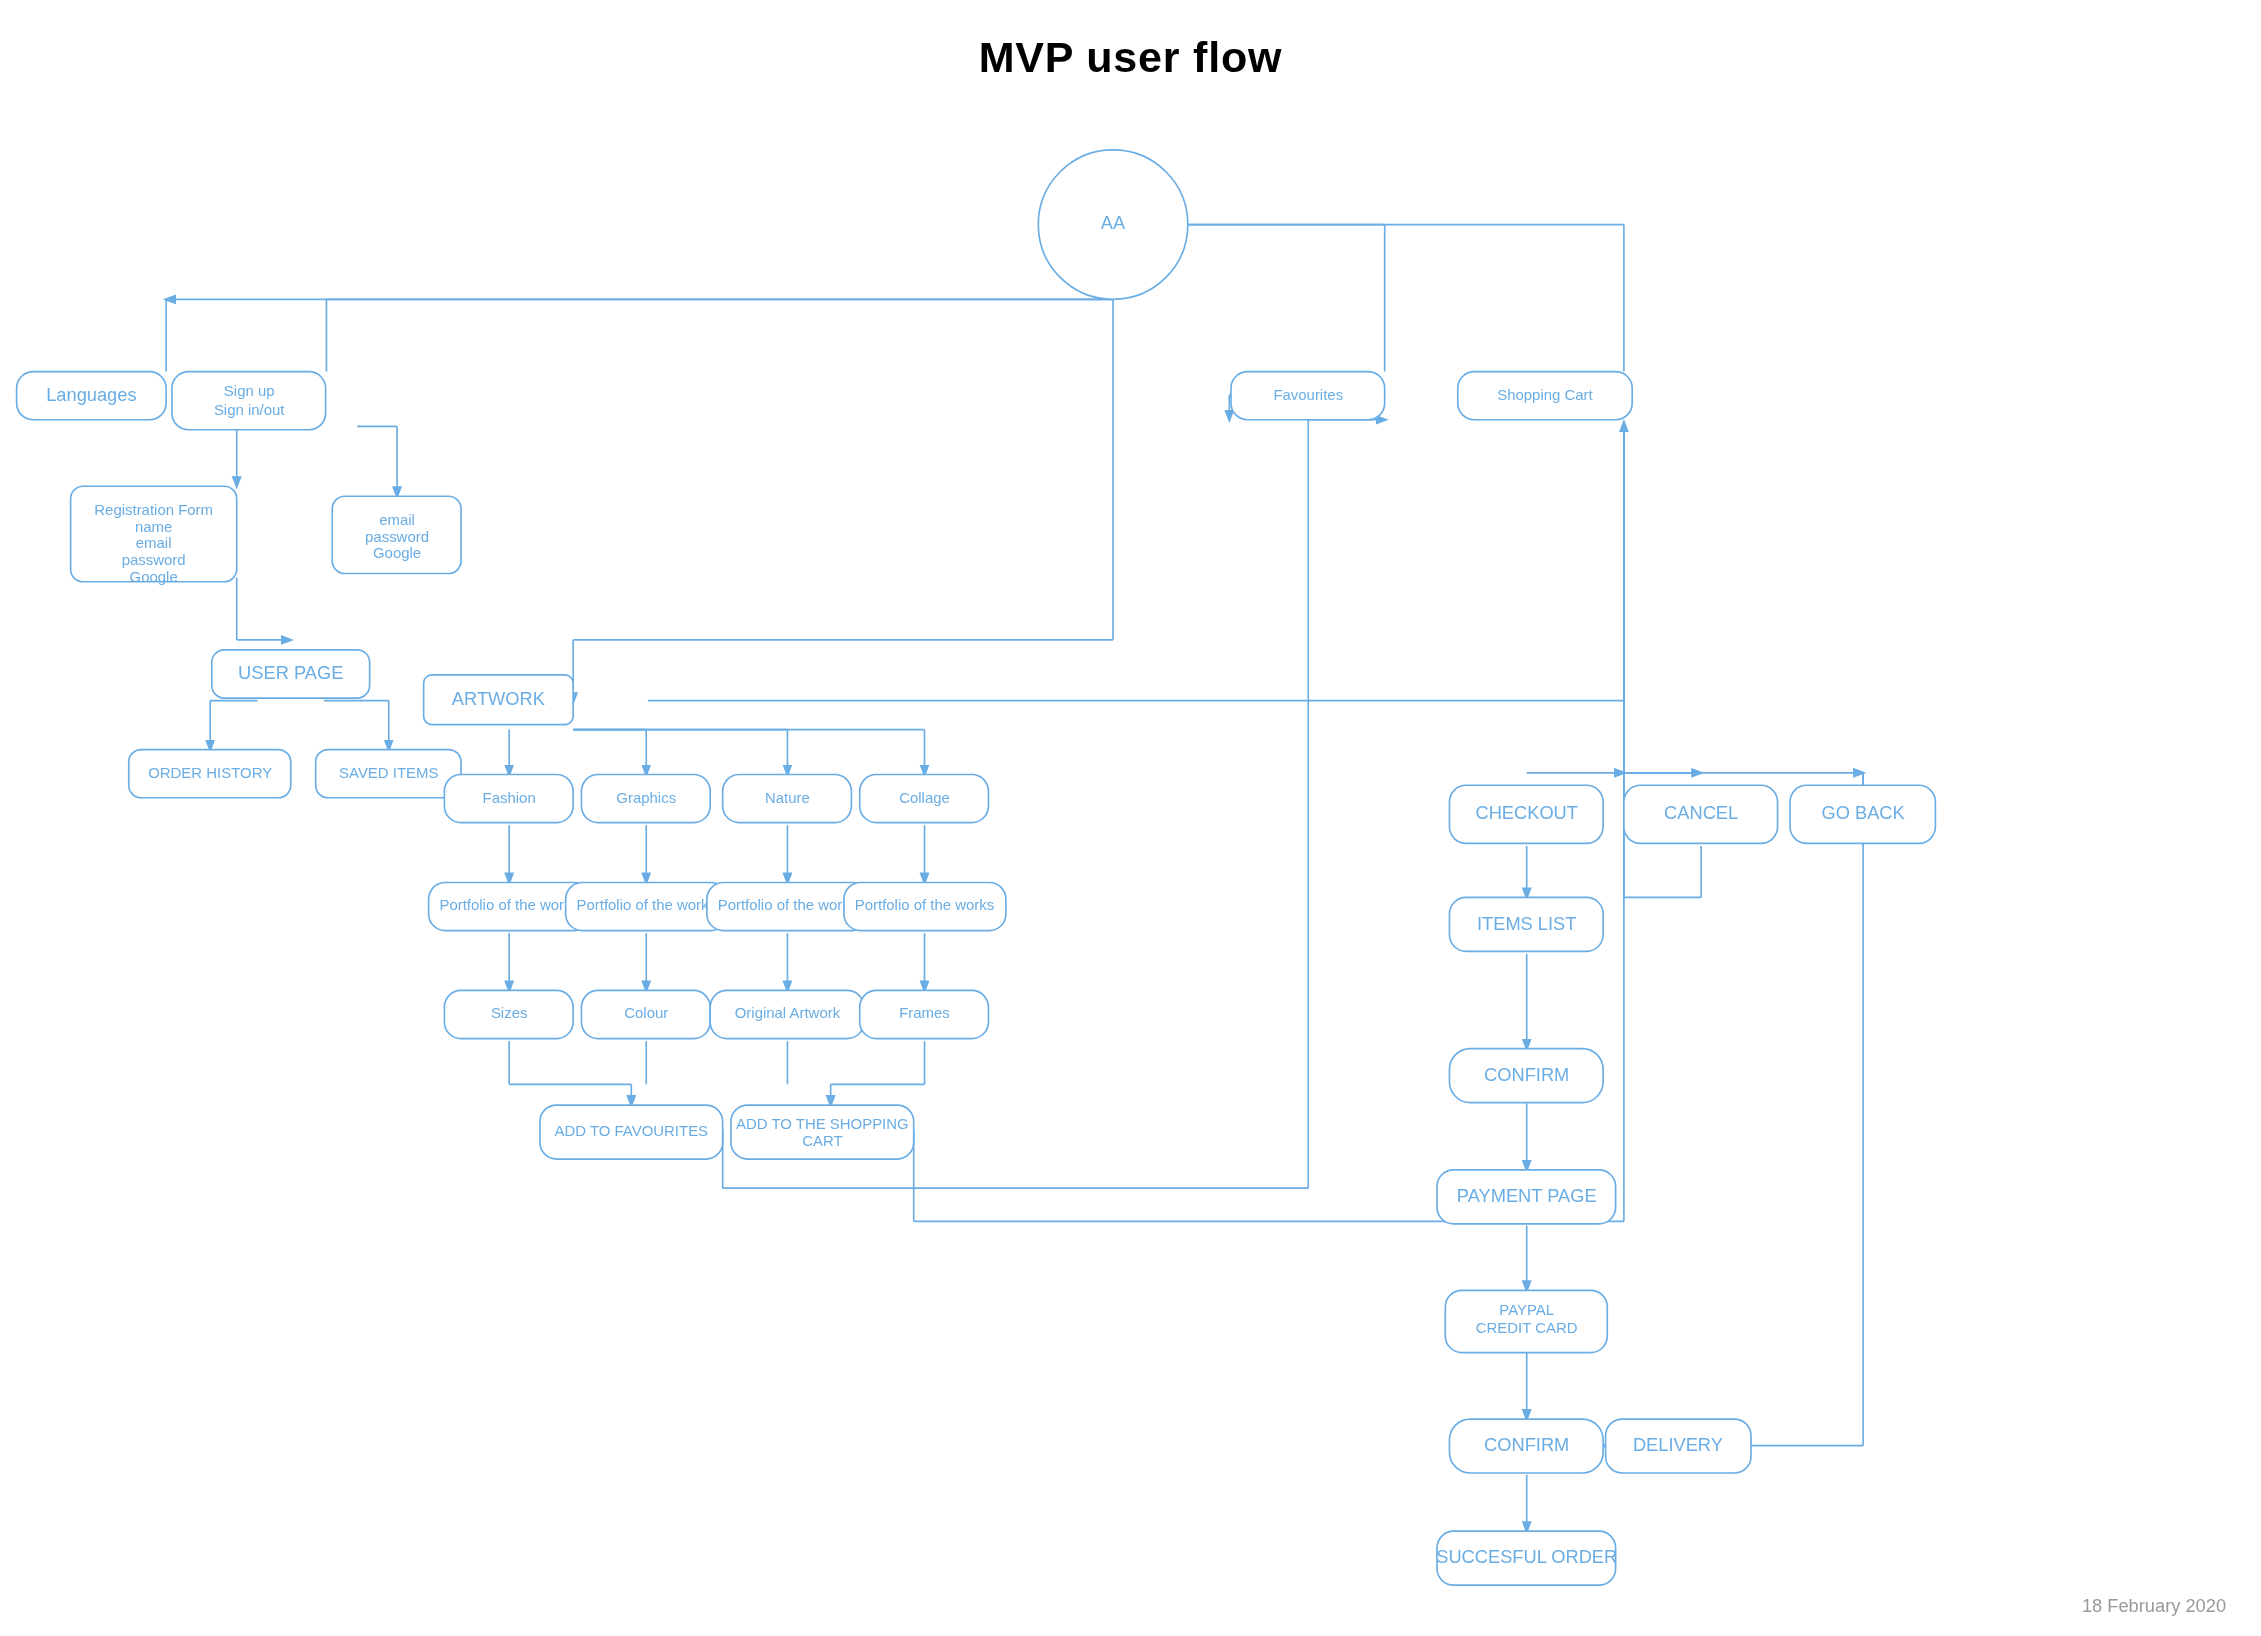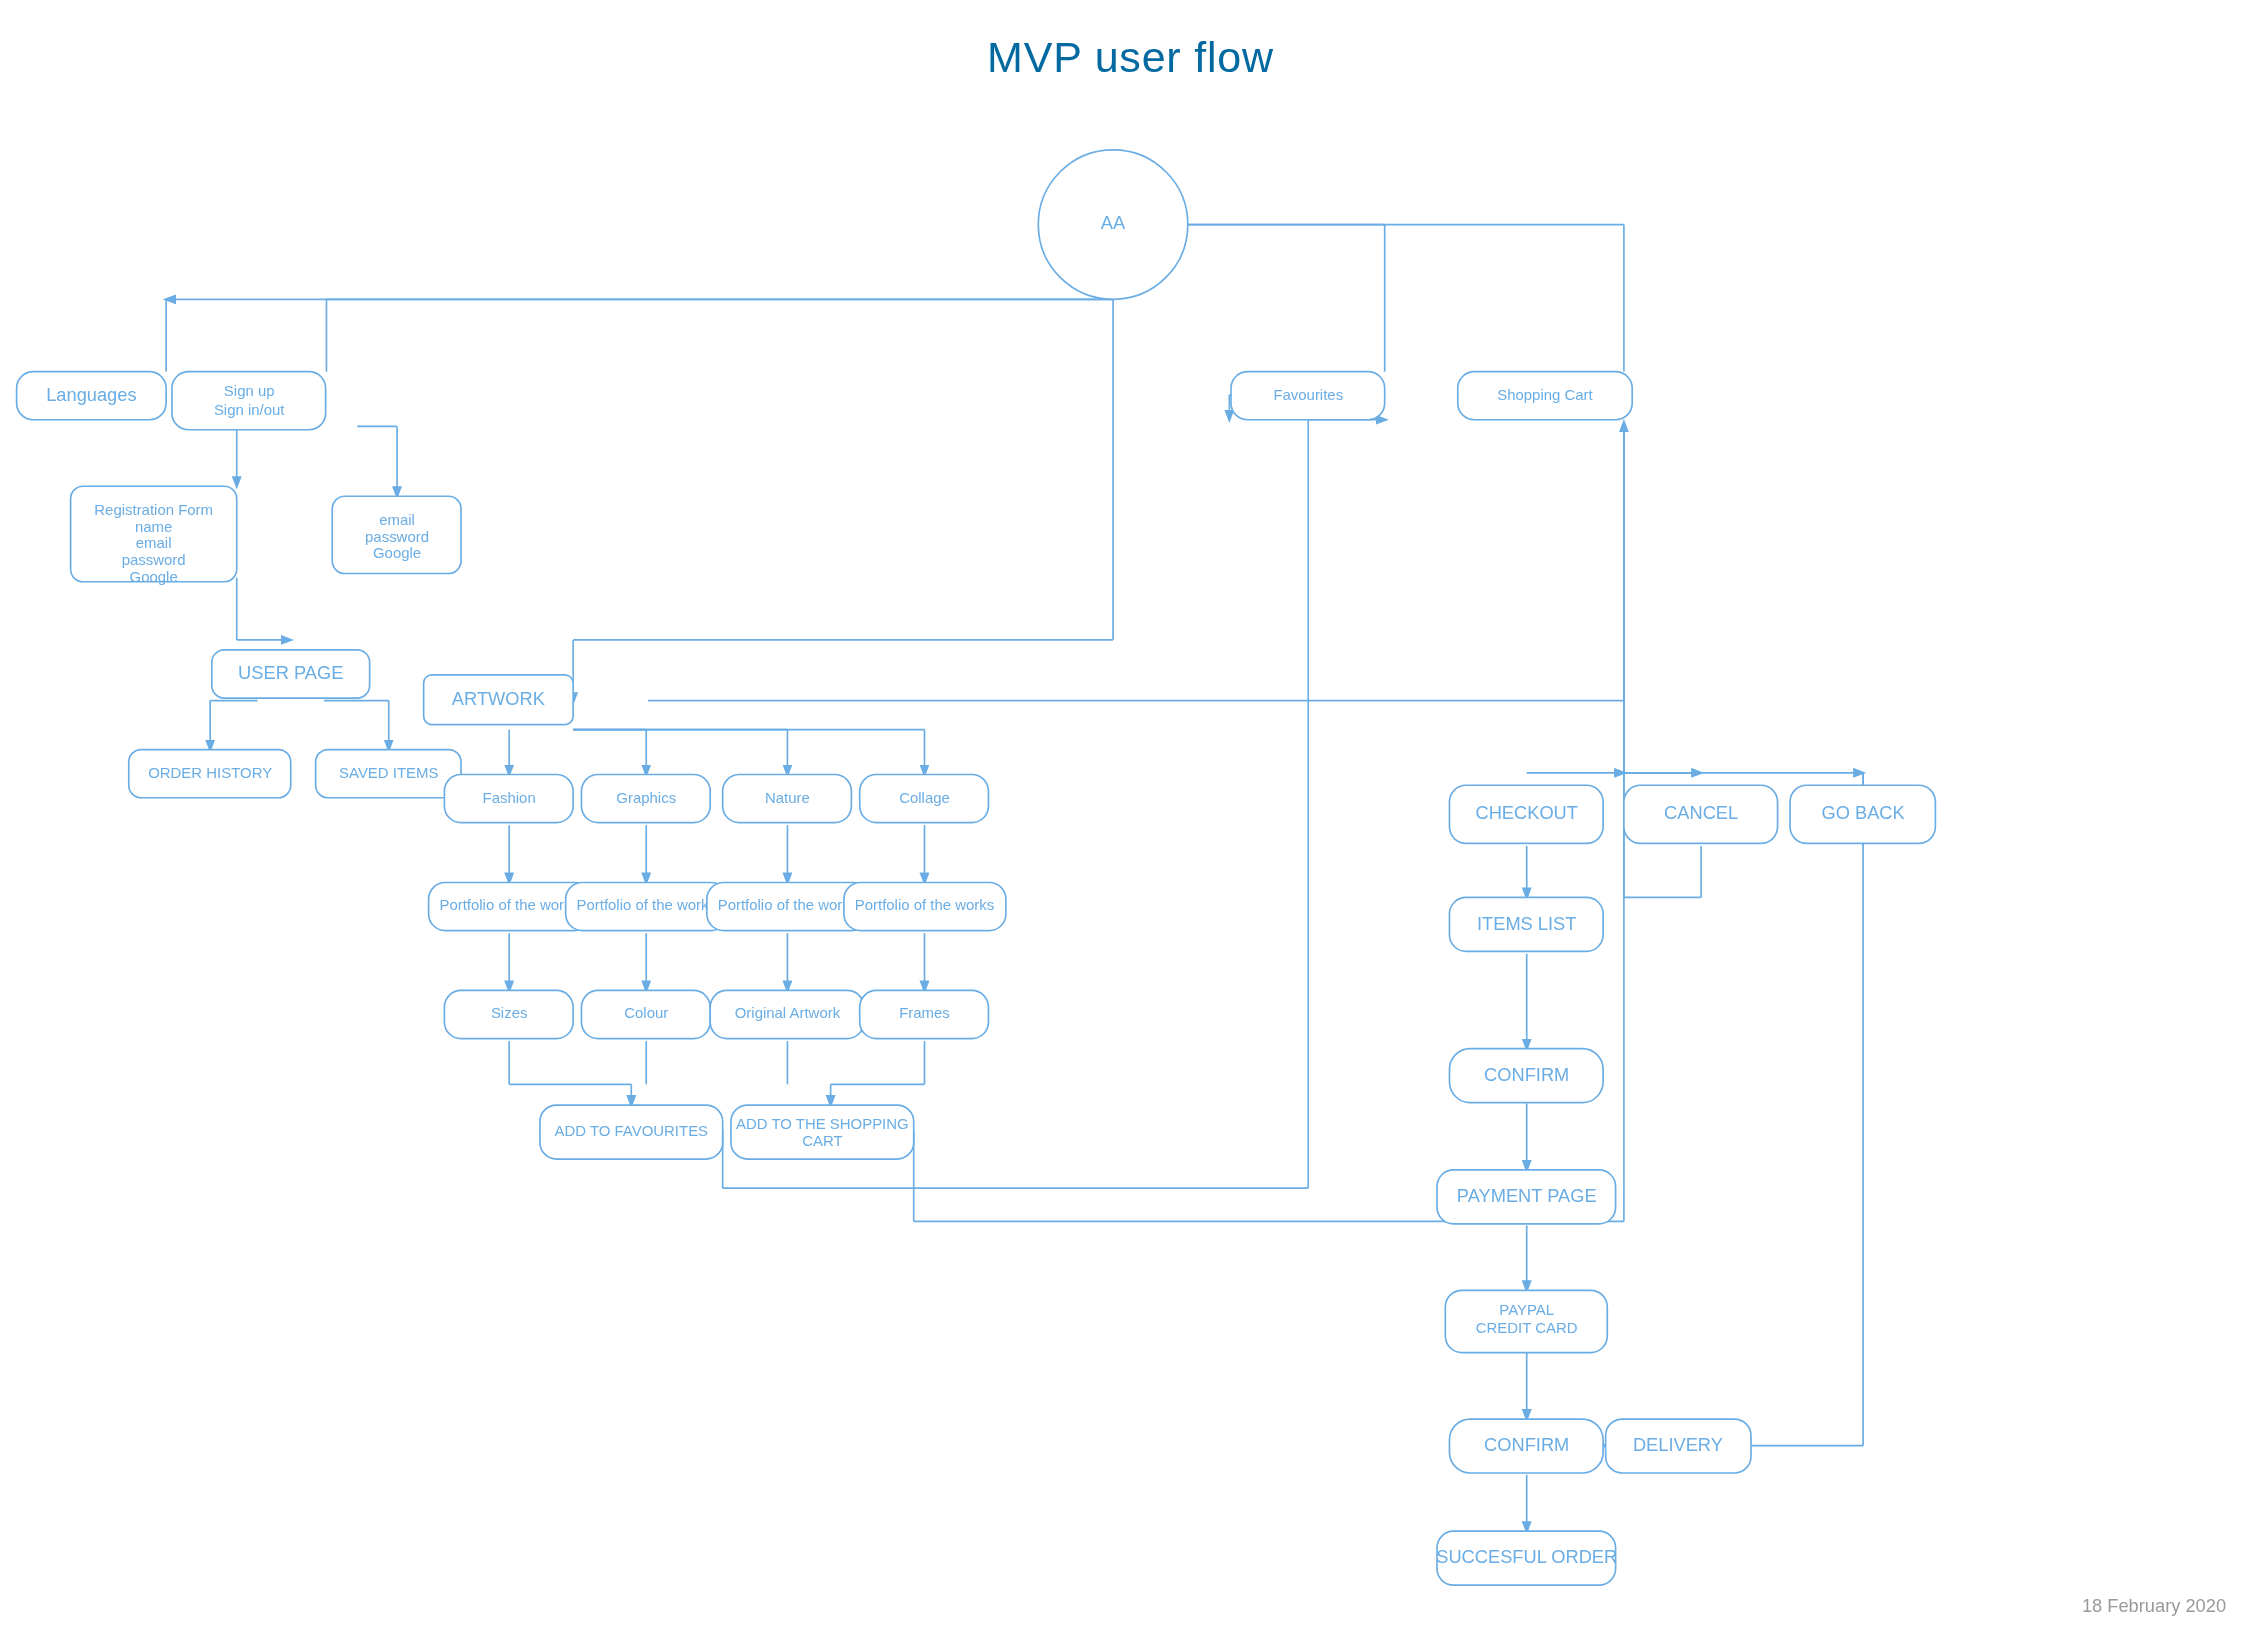--- a/index.html
+++ b/index.html
@@ -7,22 +7,22 @@
       background: #fff;
       font-family: Arial, sans-serif;
       width: 2261px;
       height: 1637px;
       position: relative;
       overflow: hidden;
     }
     .page-title {
       text-align: center;
       font-size: 43px;
-      font-weight: 400;
-      color: #0369a1;
+      font-weight: 700;
+      color: #000000;
       padding-top: 33px;
       letter-spacing: 0.8px;
     }
     svg {
       position: absolute;
       top: 0;
       left: 0;
       width: 2261px;
       height: 1637px;
     }

